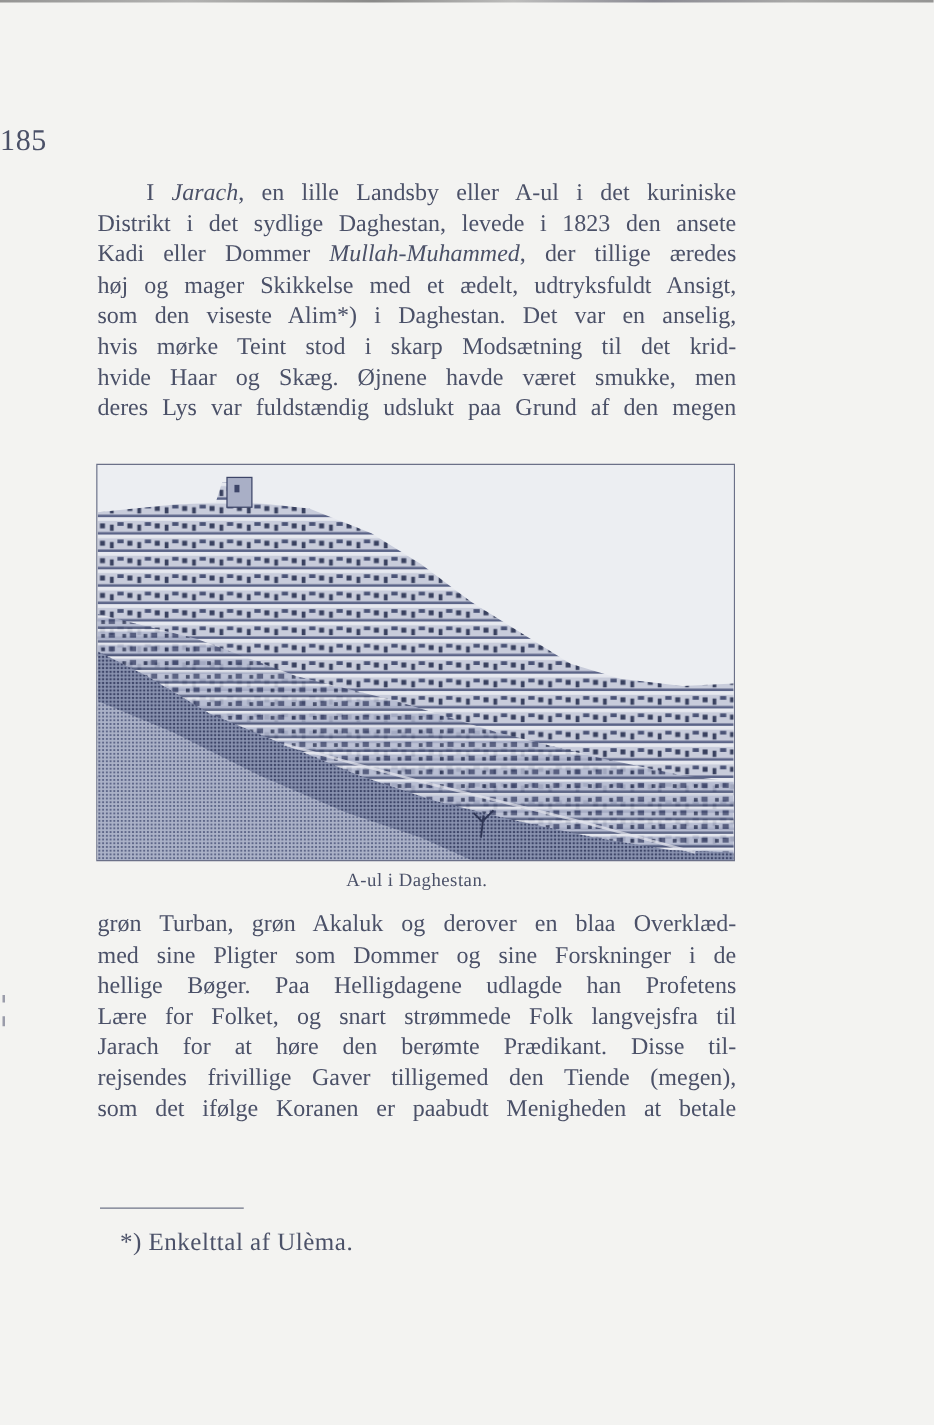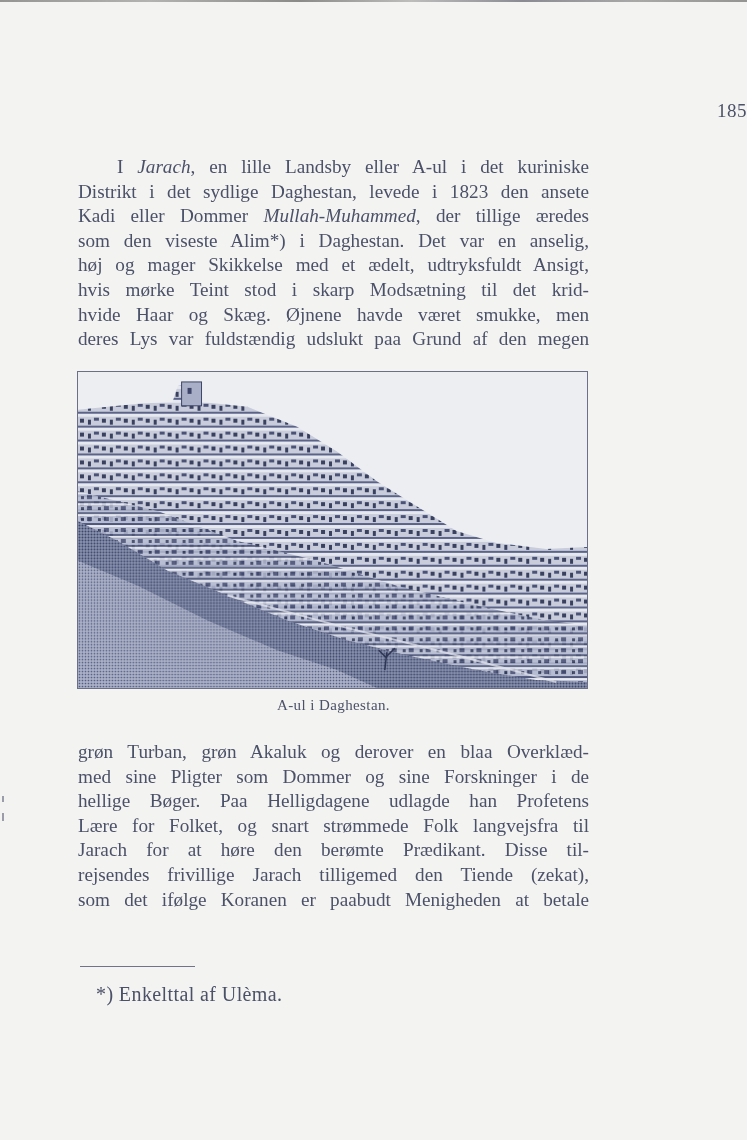--- a/index.html
+++ b/index.html
@@ -11,25 +11,25 @@
     font-family: "Liberation Serif", "DejaVu Serif", serif;
     color: #4b5168;
   }
   .top-edge {
     position: absolute; left: 0; top: 0; width: 747px; height: 2px;
     background: linear-gradient(90deg, #555 0%, #888 20%, #444 40%, #999 55%, #445 70%, #777 85%, #555 100%);
     opacity: 0.6;
   }
   .page-number {
     position: absolute; left: 0; width: 747px; top: 100px;
-    text-align: right; font-size: 19px; letter-spacing: 0.5px;
+    text-align: left; font-size: 24px; letter-spacing: 0.5px;
   }
   .text-block {
     position: absolute; left: 78px; width: 511px;
-    font-size: 19.2px; line-height: 24.6px; margin-top: 12px;
+    font-size: 19.2px; line-height: 24.6px;
   }
   .line {
     display: block; white-space: nowrap;
     text-align: justify; text-align-last: justify;
     height: 24.6px;
   }
   .line.indent { padding-left: 39px; }
   .para-1 { top: 143px; }
   .para-2 { top: 728px; }
   .figure {
@@ -63,22 +63,22 @@
 <div class="top-edge"></div>
 <div class="stray-mark" style="top:796px;height:6px;"></div>
 <div class="stray-mark" style="top:813px;height:8px;"></div>
 
 <div class="page-number">185</div>
 
 <div class="text-block para-1">
     <span class="line indent"><span>I </span><em>Jarach</em><span>, en lille Landsby eller A-ul i det kuriniske</span></span>
     <span class="line"><span>Distrikt i det sydlige Daghestan, levede i 1823 den ansete</span></span>
     <span class="line"><span>Kadi eller Dommer </span><em>Mullah-Muhammed</em><span>, der tillige æredes</span></span>
+    <span class="line"><span>høj og mager Skikkelse med et ædelt, udtryksfuldt Ansigt,</span></span>
     <span class="line"><span>som den viseste Alim*) i Daghestan.  Det var en anselig,</span></span>
-    <span class="line"><span>høj og mager Skikkelse med et ædelt, udtryksfuldt Ansigt,</span></span>
     <span class="line"><span>hvis mørke Teint stod i skarp Modsætning til det krid-</span></span>
     <span class="line"><span>hvide Haar og Skæg.  Øjnene havde været smukke, men</span></span>
     <span class="line"><span>deres Lys var fuldstændig udslukt paa Grund af den megen</span></span>
   </div>
 
 <div class="figure">
   <svg viewBox="0 0 511 318" preserveAspectRatio="none">
     <defs>
       <pattern id="dots" width="3" height="3" patternUnits="userSpaceOnUse">
         <rect width="3" height="3" fill="#8a93b0"></rect>
@@ -123,18 +123,18 @@
 </div>
 
 <div class="caption">A-ul i Daghestan.</div>
 
 <div class="text-block para-2">
     <span class="line"><span>grøn Turban, grøn Akaluk og derover en blaa Overklæd-</span></span>
     <span class="line"><span>med sine Pligter som Dommer og sine Forskninger i de</span></span>
     <span class="line"><span>hellige Bøger.  Paa Helligdagene udlagde han Profetens</span></span>
     <span class="line"><span>Lære for Folket, og snart strømmede Folk langvejsfra til</span></span>
     <span class="line"><span>Jarach for at høre den berømte Prædikant.  Disse til-</span></span>
-    <span class="line"><span>rejsendes frivillige Jarach tilligemed den Tiende (zekat),</span></span>
+    <span class="line"><span>rejsendes frivillige Gaver tilligemed den Tiende (megen),</span></span>
     <span class="line"><span>som det ifølge Koranen er paabudt Menigheden at betale</span></span>
   </div>
 
 <div class="footnote-rule"></div>
 <div class="footnote">*)  Enkelttal af Ulèma.</div>
 
 </body></html>

